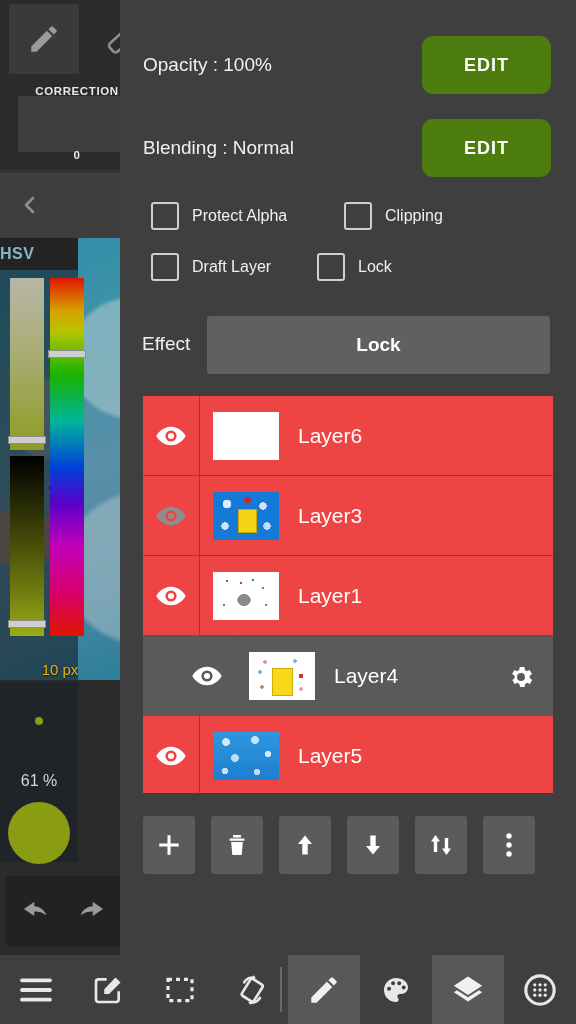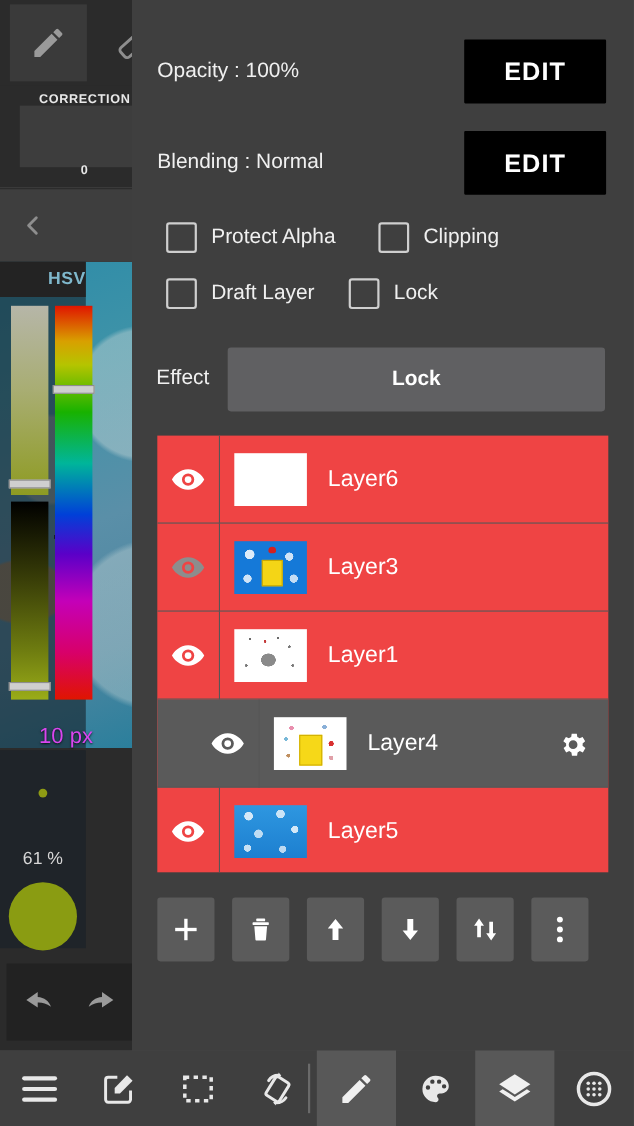--- a/index.html
+++ b/index.html
@@ -59,21 +59,21 @@
     background:#3e3e3e; display:flex; align-items:center; padding-left:18px;
   }
 
   
   #hsv-panel {
     position:absolute; left:0; top:238px; width:78px; height:442px;
     background:rgba(22,34,42,.62);
   }
   #hsv-title-bar{
     position:absolute; left:0; top:238px; width:78px; height:32px;
-    background:#232323; display:flex; align-items:center; justify-content:flex-end;
+    background:#232323; display:flex; align-items:center; justify-content:flex-start;
   }
   #hsv-title { color:#7fb8cc; font-size:16px; font-weight:700; letter-spacing:.5px; }
 
   .slider-col { position:absolute; width:34px; }
   #sat-slider { left:10px; top:278px; height:172px;
     background:linear-gradient(180deg,#b6b6a8 0%,#a8ad72 45%,#8e9b22 100%); }
   #val-slider { left:10px; top:456px; height:180px;
     background:linear-gradient(180deg,#000000 0%,#3a3f08 40%,#6e7c10 75%,#9aac18 100%); }
   #hue-slider { left:50px; top:278px; height:358px;
     background:linear-gradient(180deg,
@@ -84,21 +84,21 @@
     position:absolute; height:8px; background:#cfcfcf;
     border:1px solid #8d8d8d;
   }
   #sat-thumb { left:8px; top:436px; width:38px; }
   #val-thumb { left:8px; top:620px; width:38px; }
   #hue-thumb { left:48px; top:350px; width:38px; }
 
   #brush-size {
     position:absolute; left:0; top:656px; width:120px; height:26px;
     display:flex; align-items:center; justify-content:center;
-    color:#d946ef; font-size:20px; text-shadow:0 1px 2px rgba(0,0,0,.8);
+    color:#eab308; font-size:15px; text-shadow:0 1px 2px rgba(0,0,0,.8);
   }
   #color-area {
     position:absolute; left:0; top:682px; width:78px; height:180px;
     background:#1f2429;
   }
   #dot-preview {
     position:absolute; left:35px; top:717px; width:8px; height:8px;
     border-radius:50%; background:#8e9b14;
   }
   #opacity-pct {
@@ -122,32 +122,32 @@
   }
   .prop-row {
     position:absolute; left:0; width:456px; height:74px;
     display:flex; align-items:center;
   }
   #row-opacity { top:28px; }
   #row-blending { top:111px; }
   .prop-label { margin-left:23px; color:#f0f0f0; font-size:19px; }
   .edit-btn {
     position:absolute; left:302px; width:129px; height:58px;
-    background:#000000; border-radius:1px; color:#ffffff;
-    font-size:23px; font-weight:700; letter-spacing:1px;
+    background:#4d7c0f; border-radius:11px; color:#ffffff;
+    font-size:18px; font-weight:700; letter-spacing:1px;
     display:flex; align-items:center; justify-content:center;
   }
 
   #checkbox-grid { position:absolute; left:0; top:196px; width:456px; height:105px; }
   .cb-item { position:absolute; display:flex; align-items:center; }
   .cb-box {
     width:28px; height:28px; border:2.5px solid #cfcfcf; border-radius:3px;
     background:transparent; flex:none;
   }
-  .cb-label { margin-left:13px; color:#f0f0f0; font-size:19px; white-space:nowrap; }
+  .cb-label { margin-left:13px; color:#f0f0f0; font-size:16px; white-space:nowrap; }
   #cb-protect { left:31px; top:6px; }
   #cb-clipping { left:224px; top:6px; }
   #cb-draft   { left:31px; top:57px; }
   #cb-lock    { left:197px; top:57px; }
 
   #effect-row { position:absolute; left:0; top:316px; width:456px; height:60px; }
   #effect-label { position:absolute; left:22px; top:17px; color:#f0f0f0; font-size:19px; }
   #effect-value {
     position:absolute; left:87px; top:0; width:343px; height:58px;
     background:#606062; border-radius:3px; color:#ffffff;

